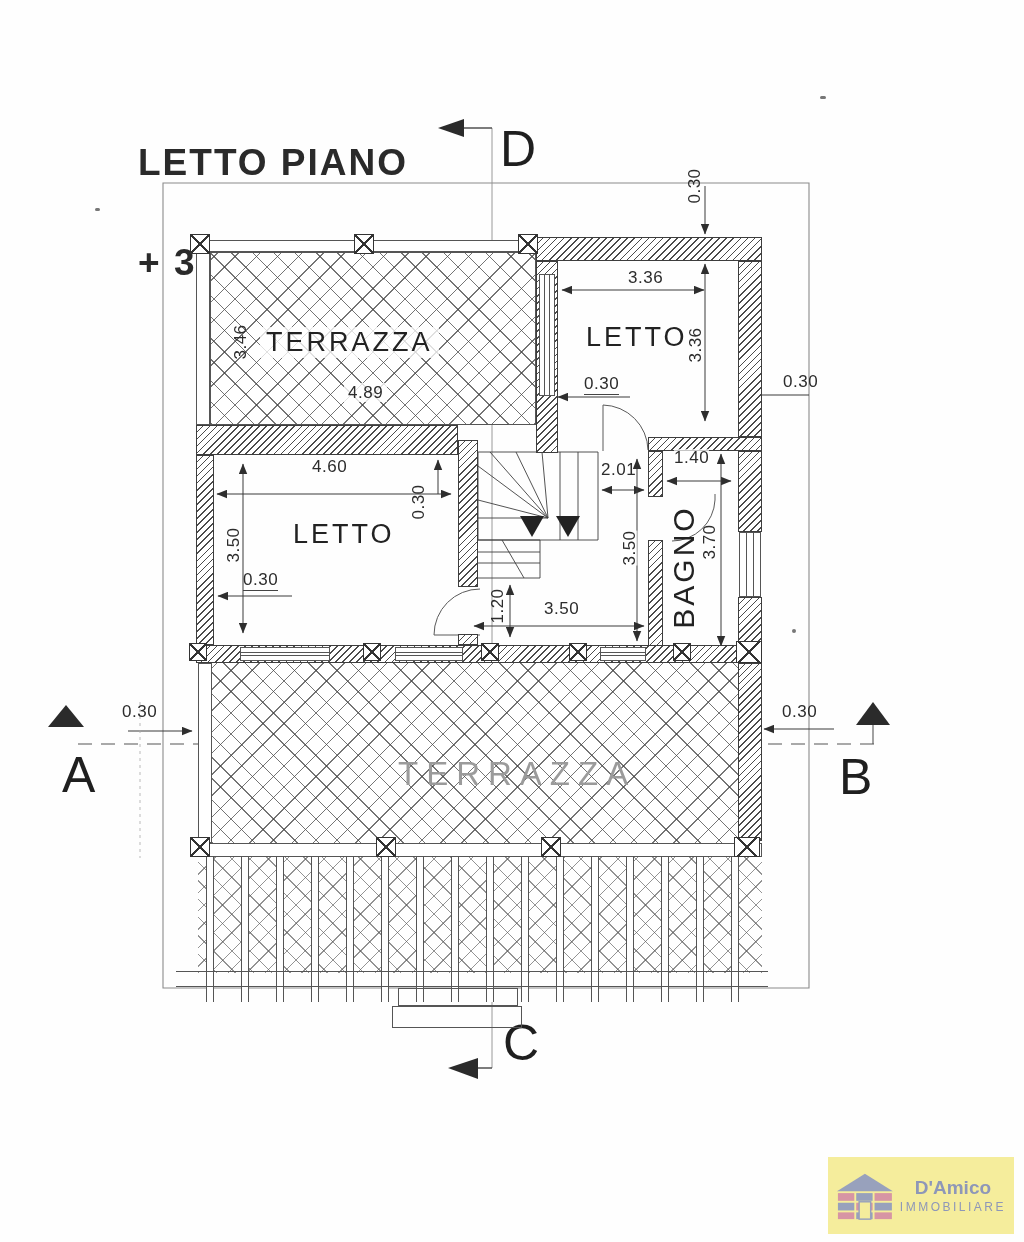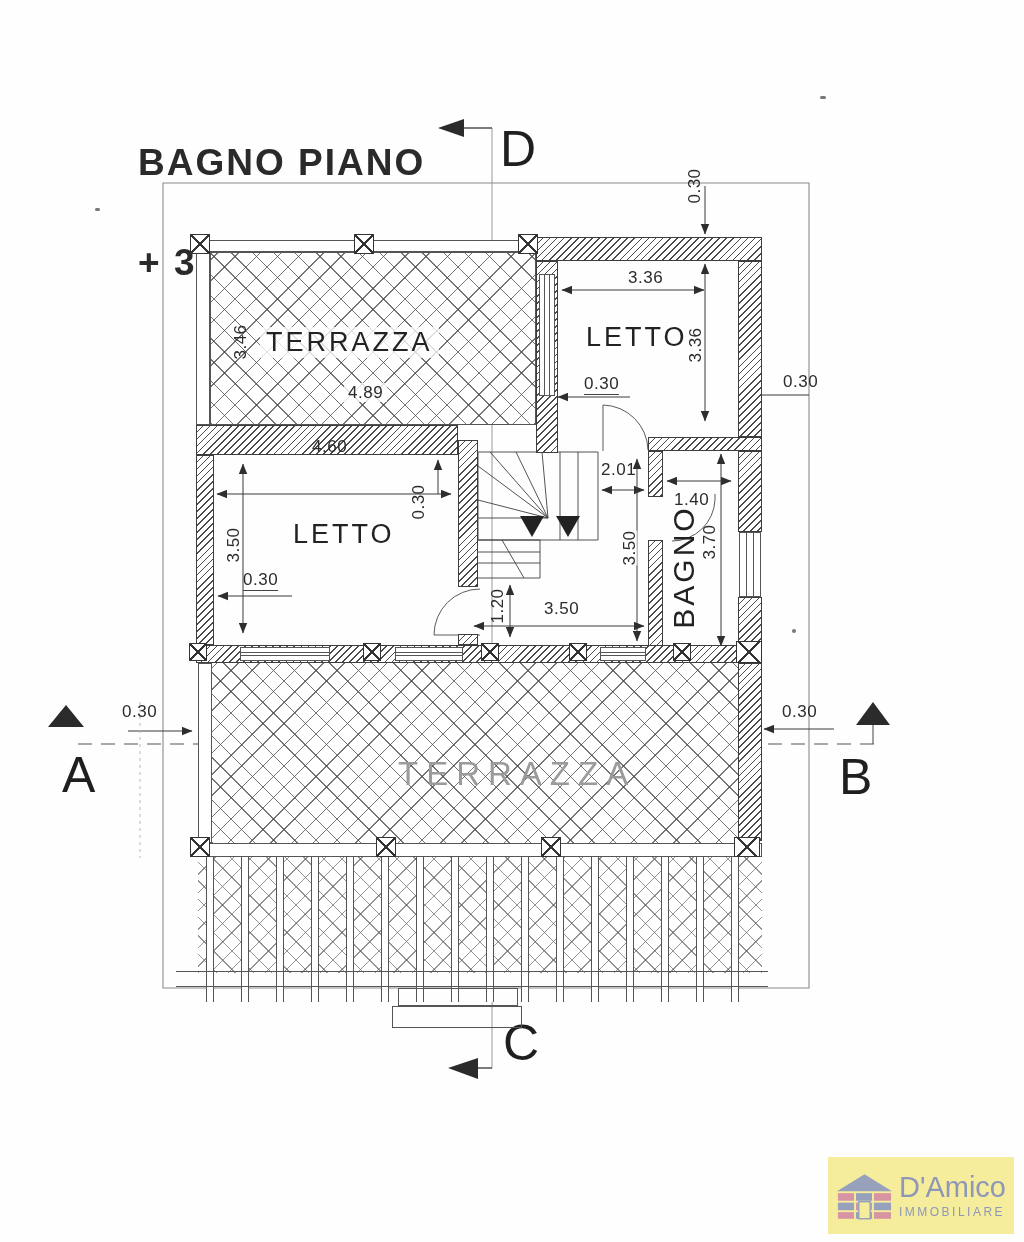--- a/index.html
+++ b/index.html
@@ -30,21 +30,21 @@
   .outline{border:1.1px solid #555;background:transparent;}
   .dim{font-size:17px;color:#2c2c2c;letter-spacing:.5px;white-space:nowrap;line-height:1;}
   .dim.u{border-bottom:1.2px solid #444;padding-bottom:2px;}
   .rot{transform:translate(-50%,-50%) rotate(-90deg);}
   .room{font-size:27px;color:#222;letter-spacing:3px;white-space:nowrap;line-height:1;}
   .room.ghost{font-size:33px;color:#9b9b9b;letter-spacing:8px;}
   .marker{font-size:50px;color:#1f1f1f;line-height:1;}
   .title{font-weight:600;font-size:37px;color:#2a2a2a;letter-spacing:2px;line-height:1.35;white-space:pre-line;}
   .speck{background:#777;border-radius:2px;}
   #logo{background:#f5ed9c;display:flex;align-items:center;padding:6px 8px;gap:6px;}
-  #logo .lname{font-weight:400;font-size:29px;color:#8e97b8;line-height:1;}
+  #logo .lname{font-weight:700;font-size:19px;color:#8e97b8;line-height:1;text-align:center;}
   #logo .lsub{font-size:12px;color:#8e97b8;letter-spacing:2.5px;margin-top:4px;line-height:1;}
 </style>
 </head>
 <body>
 
 <div id="canvas">
 
   <svg class="abs" style="left:0;top:0;" width="1024" height="1242" viewBox="0 0 1024 1242">
     <defs>
       <marker id="ah" viewBox="0 0 10 8" refX="9.5" refY="4" markerWidth="11" markerHeight="9" orient="auto-start-reverse">
@@ -111,21 +111,21 @@
         <path d="M478,518 H548"></path>
       <path d="M470,552 H540"></path>
         <path d="M470,563 H540"></path>
       <path d="M502,540 L524,578"></path>
     </g>
     <polygon points="520,516 544,516 532,537" fill="#222"></polygon>
     <polygon points="556,516 580,516 568,537" fill="#222"></polygon>
   </svg>
 
   <div class="abs title" style="left:138px;top:88px;">
-    <span>BAGNO PIANO</span><br>
+    <span>LETTO PIANO</span><br>
     <span>+ 3.40</span>
   </div>
   <div class="abs marker" style="left:500px;top:124px;">D</div>
   <div class="abs marker" style="left:503px;top:1018px;">C</div>
   <div class="abs marker" style="left:62px;top:750px;">A</div>
   <div class="abs marker" style="left:839px;top:752px;">B</div>
 
   <div class="abs wall" style="left:536px;top:237px;width:226px;height:24px;"></div>
   <div class="abs wall" style="left:738px;top:261px;width:24px;height:176px;"></div>
   <div class="abs wall" style="left:648px;top:437px;width:114px;height:14px;"></div>
@@ -196,31 +196,31 @@
   <div class="abs room rot" style="left:684px;top:567px;font-size:30px;">BAGNO</div>
   <div class="abs room ghost" style="left:398px;top:757px;">TERRAZZA</div>
 
   <div class="abs dim rot" style="left:694px;top:186px;">0.30</div>
   <div class="abs dim" style="left:628px;top:269px;">3.36</div>
   <div class="abs dim rot" style="left:695px;top:345px;">3.36</div>
   <div class="abs dim" style="left:783px;top:373px;">0.30</div>
   <div class="abs dim u" style="left:584px;top:375px;">0.30</div>
   <div class="abs dim rot" style="left:240px;top:342px;">3.46</div>
   <div class="abs dim" style="left:344px;top:383px;background:rgba(255,255,255,.8);padding:1px 4px;">4.89</div>
-  <div class="abs dim" style="left:312px;top:438px;">4.60</div>
+  <div class="abs dim" style="left:312px;top:458px;">4.60</div>
   <div class="abs dim rot" style="left:418px;top:502px;">0.30</div>
   <div class="abs dim rot" style="left:233px;top:545px;">3.50</div>
   <div class="abs dim u" style="left:243px;top:571px;">0.30</div>
   <div class="abs dim" style="left:122px;top:703px;">0.30</div>
   <div class="abs dim" style="left:782px;top:703px;">0.30</div>
   <div class="abs dim" style="left:601px;top:461px;">2.01</div>
   <div class="abs dim rot" style="left:629px;top:548px;background:rgba(255,255,255,.7);">3.50</div>
   <div class="abs dim rot" style="left:497px;top:606px;">1.20</div>
   <div class="abs dim" style="left:544px;top:600px;">3.50</div>
-  <div class="abs dim" style="left:674px;top:449px;background:rgba(255,255,255,.7);margin-top:42px;">1.40</div>
+  <div class="abs dim" style="left:674px;top:449px;background:rgba(255,255,255,.7);">1.40</div>
   <div class="abs dim rot" style="left:709px;top:542px;">3.70</div>
 
   <div class="abs speck" style="left:820px;top:96px;width:6px;height:3px;"></div>
   <div class="abs speck" style="left:95px;top:208px;width:5px;height:3px;"></div>
   <div class="abs speck" style="left:792px;top:629px;width:4px;height:4px;"></div>
 
   <div id="logo" class="abs" style="left:828px;top:1157px;width:186px;height:77px;">
     <svg width="62" height="52" viewBox="0 0 60 48">
       <polygon points="30,1 59,19 1,19" fill="#98a1bc"></polygon>
       <g>

